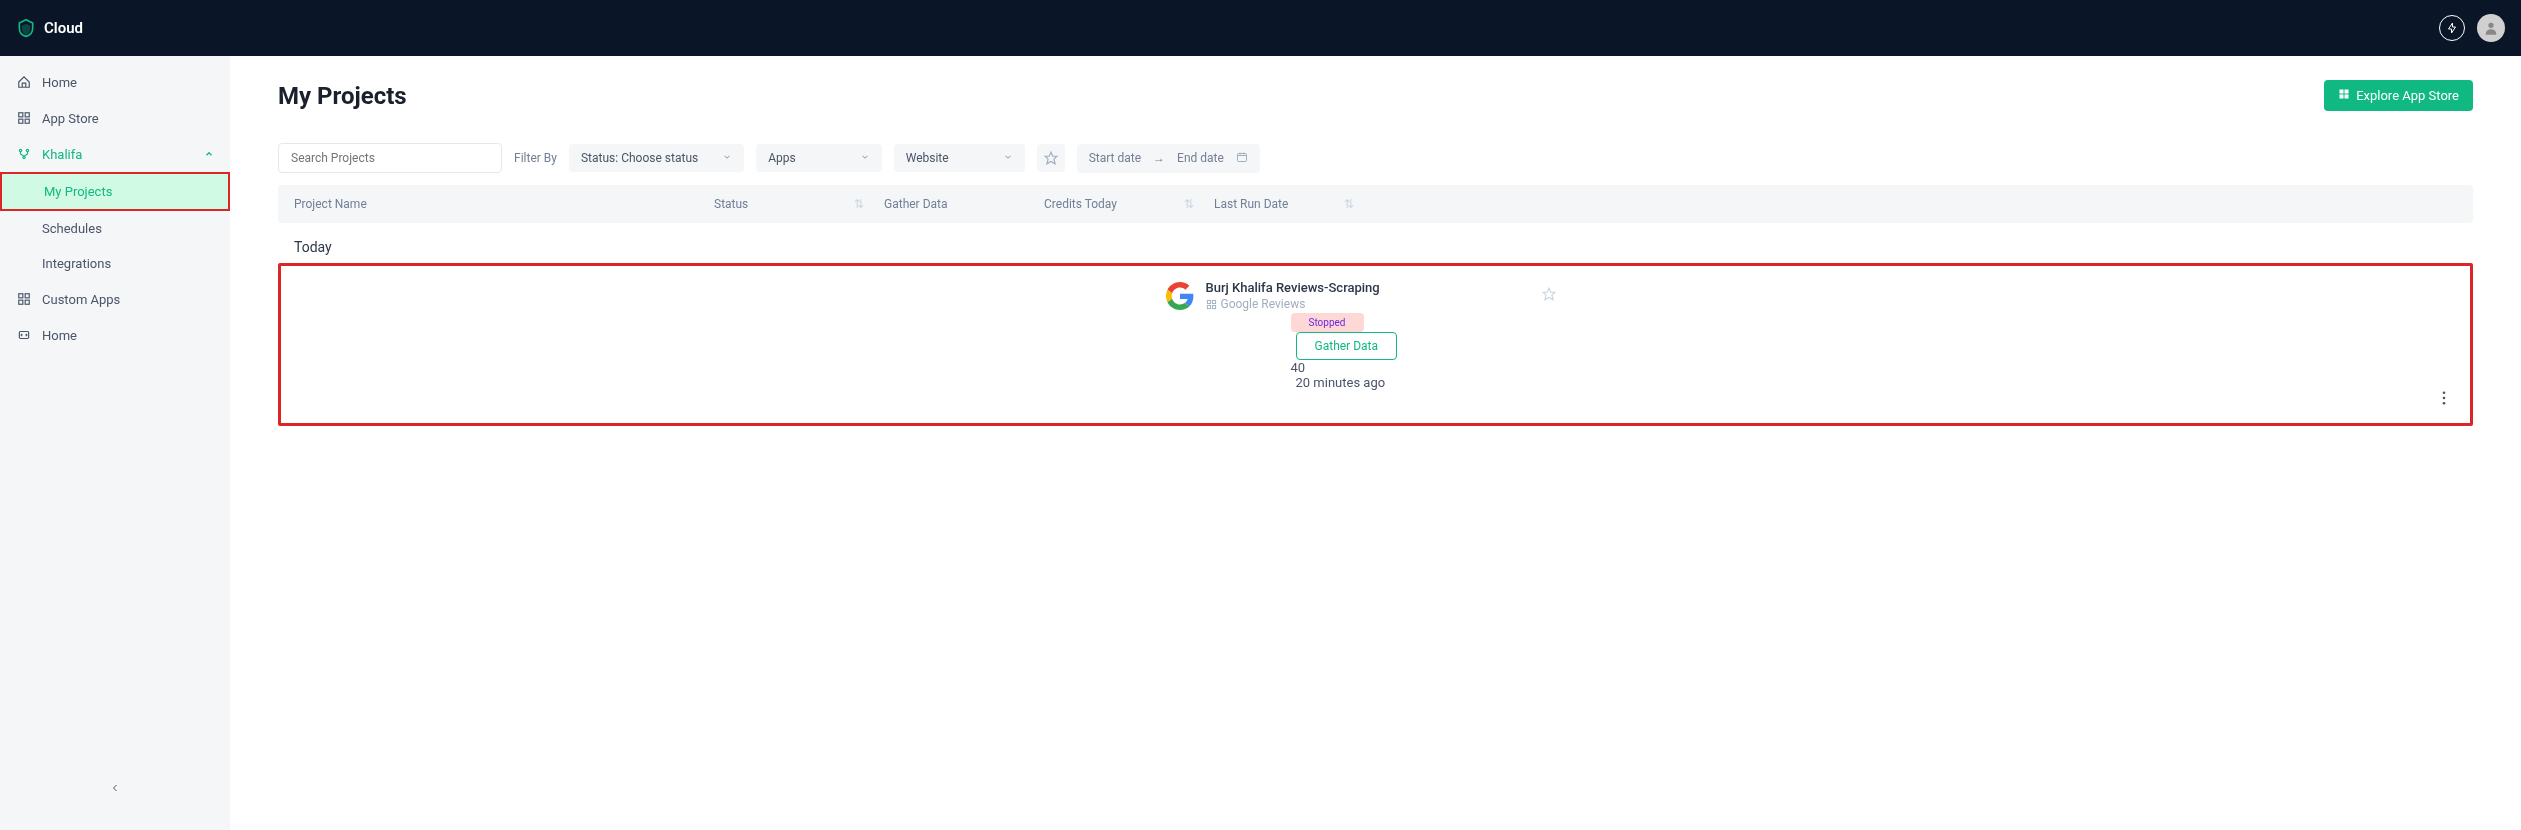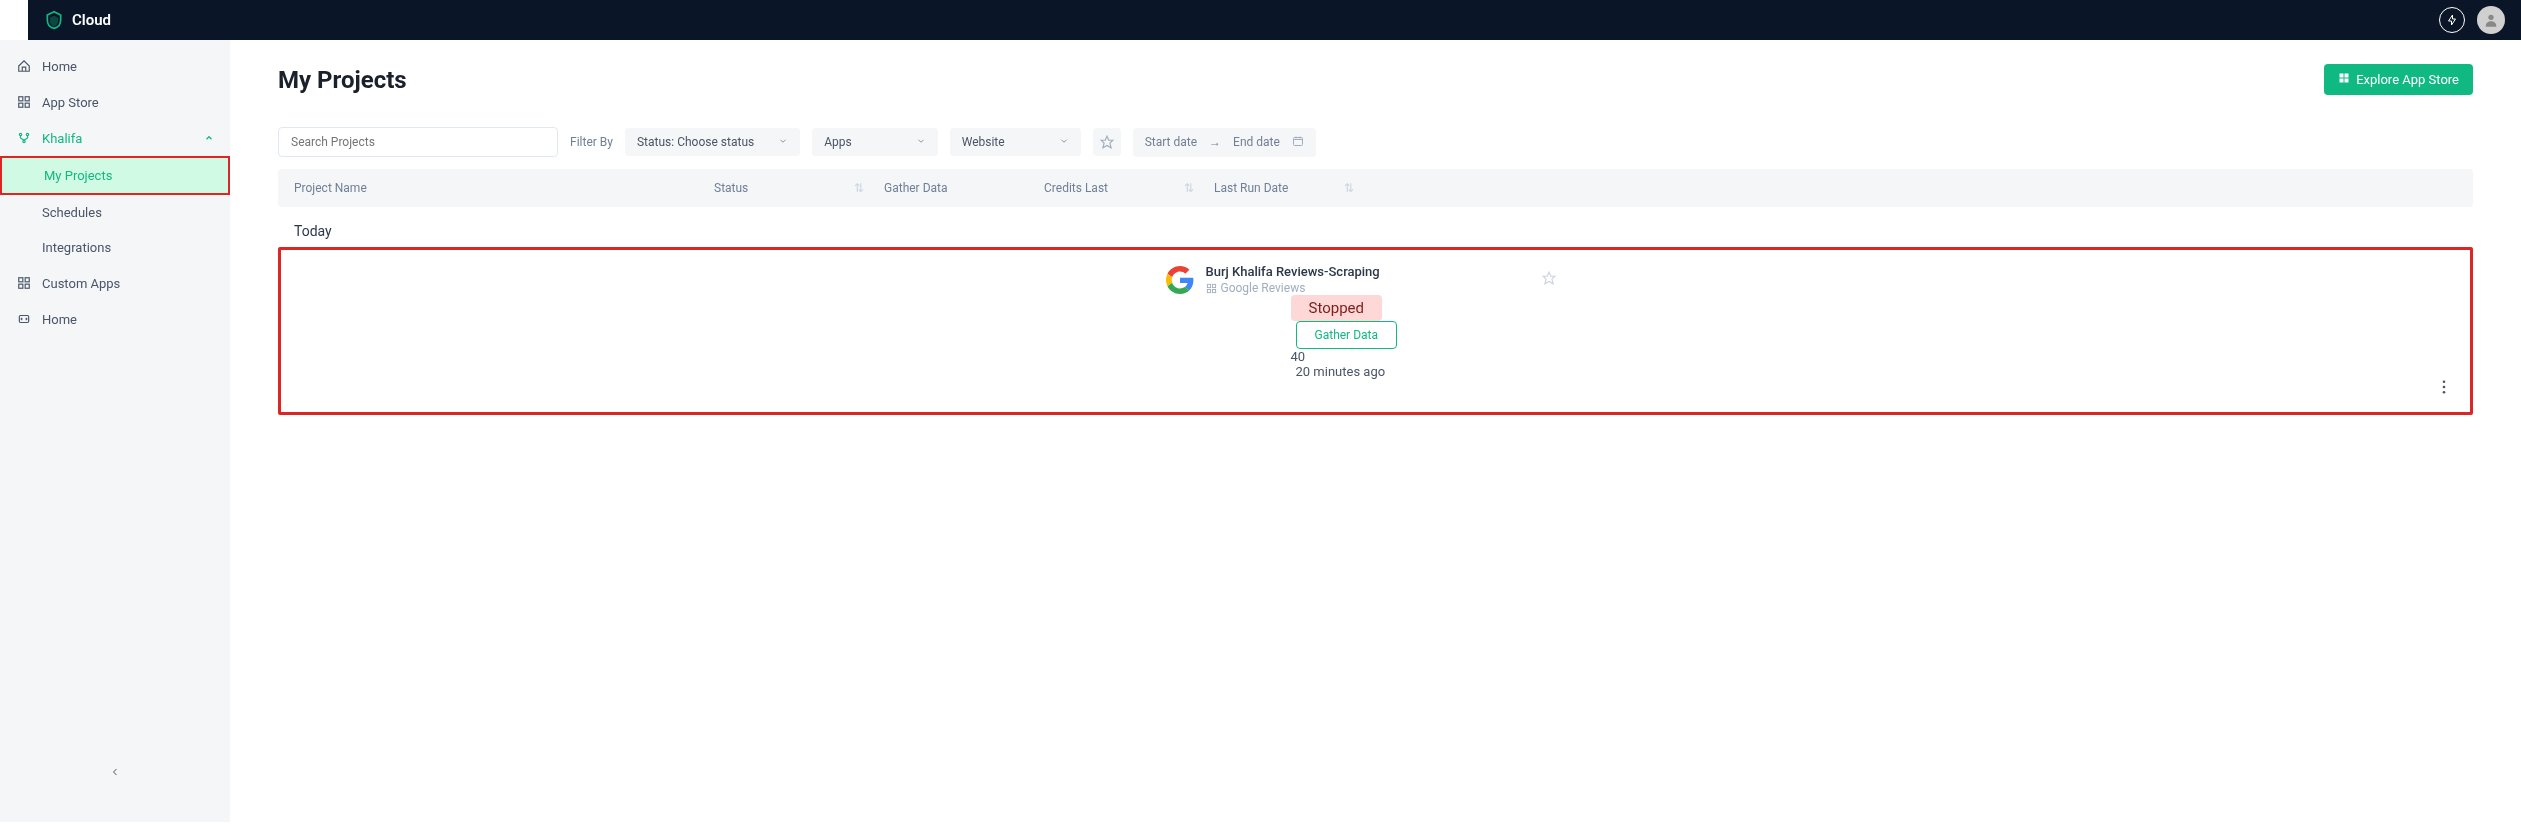--- a/index.html
+++ b/index.html
@@ -6,26 +6,25 @@
       margin: 0;
       padding: 0;
       box-sizing: border-box;
       font-family: -apple-system, BlinkMacSystemFont, 'Segoe UI', Roboto, sans-serif;
     }
     body {
       background: #fff;
     }
     .header {
       background: #0a1628;
-      height: 40px;
+      height: 56px;
       display: flex;
       align-items: center;
       padding: 0 16px;
       gap: 16px;
-      margin-left: 28px;
     }
     .logo-section {
       display: flex;
       align-items: center;
       gap: 8px;
       width: 200px;
     }
     .shield-icon {
       width: 20px;
       height: 20px;
@@ -162,21 +161,21 @@
       display: flex;
       align-items: center;
       gap: 12px;
       margin-bottom: 12px;
     }
     .search-projects {
       border: 1px solid #e2e8f0;
       border-radius: 4px;
       padding: 7px 12px;
       font-size: 12px;
-      width: 280px;
+      width: 224px;
       color: #4a5568;
     }
     .filter-label {
       font-size: 12px;
       color: #718096;
     }
     .filter-select {
       background: #f5f6f8;
       border: none;
       border-radius: 4px;
@@ -271,24 +270,24 @@
     .star-cell {
       margin-left: auto;
       margin-right: 30px;
       color: #cbd5e0;
     }
     .status-cell {
       width: 170px;
     }
     .status-badge {
       background: #fed7d7;
-      color: #7f1d1d;
+      color: #6d28d9;
       padding: 4px 18px;
       border-radius: 4px;
-      font-size: 15px;
+      font-size: 10px;
       display: inline-block;
     }
     .gather-cell {
       width: 160px;
     }
     .gather-btn {
       border: 1px solid #10b981;
       color: #10b981;
       background: #fff;
       padding: 6px 18px;
@@ -468,21 +467,21 @@
     </div>
 
     <div class="table-header">
       <div class="col-name">Project Name</div>
       <div class="col-status">
         <span>Status</span>
         <span class="sort-icon">⇅</span>
       </div>
       <div class="col-gather">Gather Data</div>
       <div class="col-credits">
-        <span>Credits Last</span>
+        <span>Credits Today</span>
         <span class="sort-icon">⇅</span>
       </div>
       <div class="col-lastrun">
         <span>Last Run Date</span>
         <span class="sort-icon">⇅</span>
       </div>
     </div>
 
     <div class="section-label">Today</div>
 

